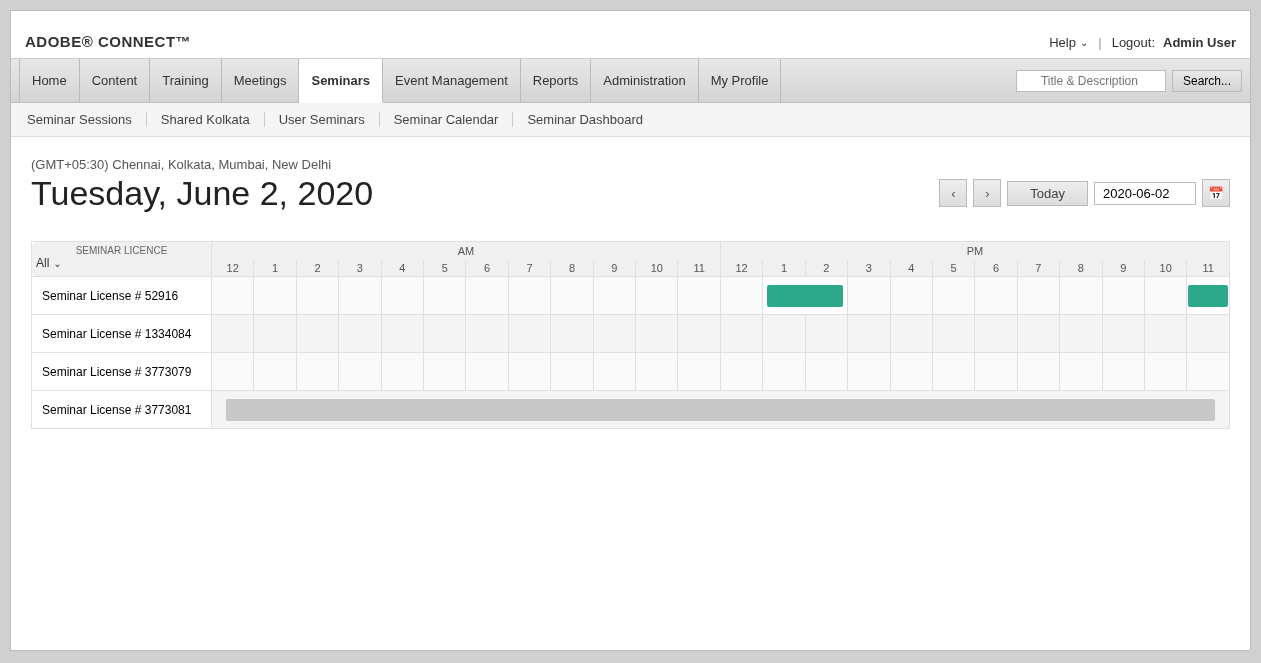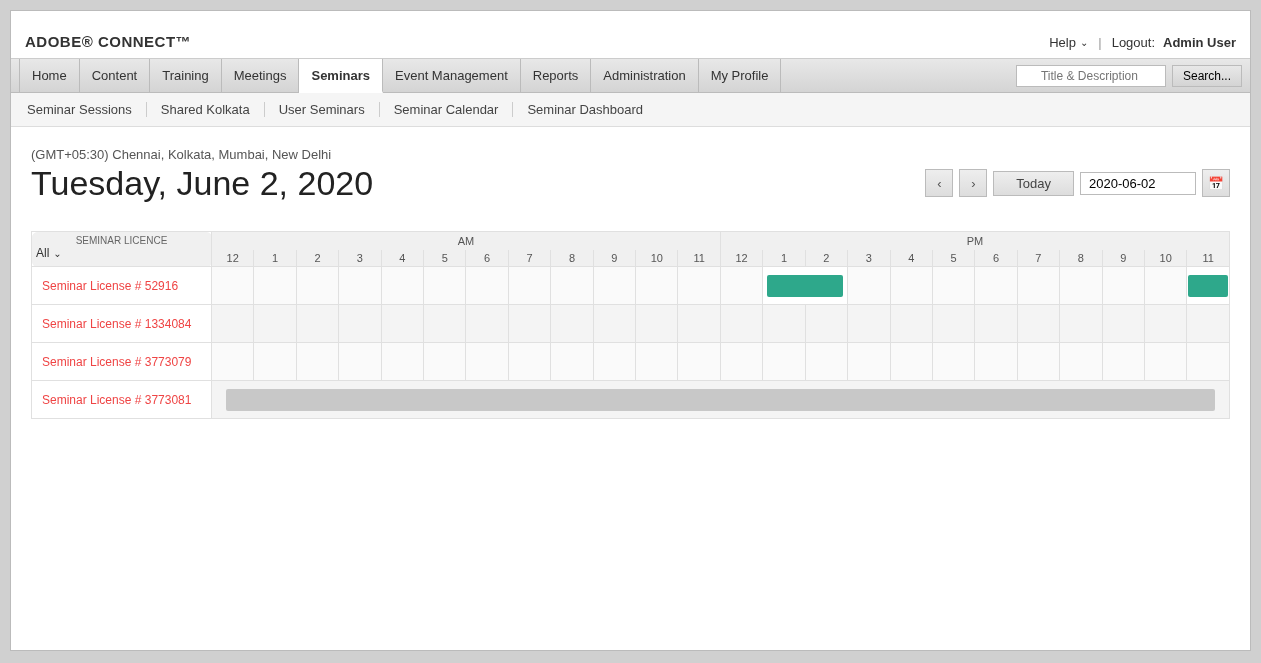--- a/index.html
+++ b/index.html
@@ -50,21 +50,21 @@
       margin: 0 6px;
     }
 
     
     .nav-bar {
       background: linear-gradient(to bottom, #e8e8e8, #d4d4d4);
       border-bottom: 1px solid #bbb;
       display: flex;
       align-items: stretch;
       padding: 0 8px;
-      height: 34px;
+      height: 44px;
     }
 
     .nav-bar .nav-item {
       display: flex;
       align-items: center;
       padding: 0 12px;
       cursor: pointer;
       font-size: 13px;
       color: #333;
       border-right: 1px solid #bbb;
@@ -181,21 +181,21 @@
       border: 1px solid #bbb;
       cursor: pointer;
       font-size: 13px;
       color: #444;
     }
 
     .date-input {
       border: 1px solid #bbb;
       padding: 3px 8px;
       font-size: 13px;
-      width: 116px;
+      width: 102px;
     }
 
     .calendar-icon-btn {
       width: 28px;
       height: 28px;
       background: linear-gradient(to bottom, #eee, #ddd);
       border: 1px solid #bbb;
       cursor: pointer;
       display: flex;
       align-items: center;
@@ -284,21 +284,21 @@
 
     .data-row td {
       height: 38px;
       padding: 0;
     }
 
     .data-row td.license-cell {
       text-align: left;
       padding: 0 10px;
       font-size: 12px;
-      color: #ef4444;
+      color: #000000;
       background: #fff;
     }
 
     .data-row:nth-child(odd) td {
       background: #fafafa;
     }
 
     .data-row:nth-child(even) td {
       background: #f4f4f4;
     }

